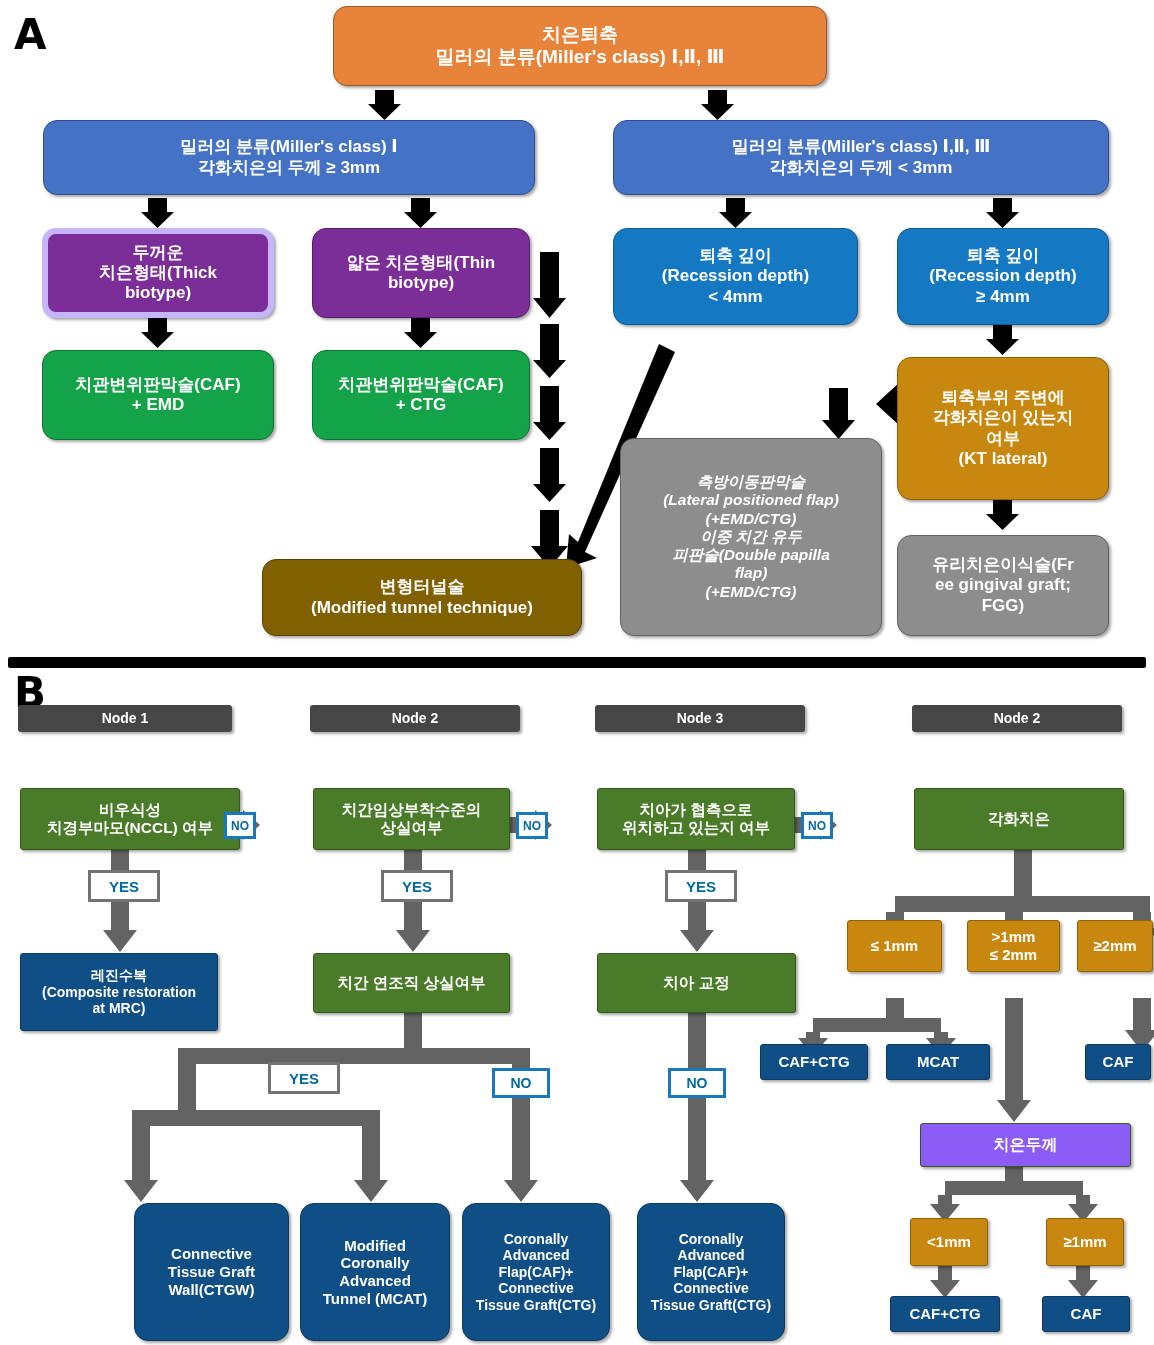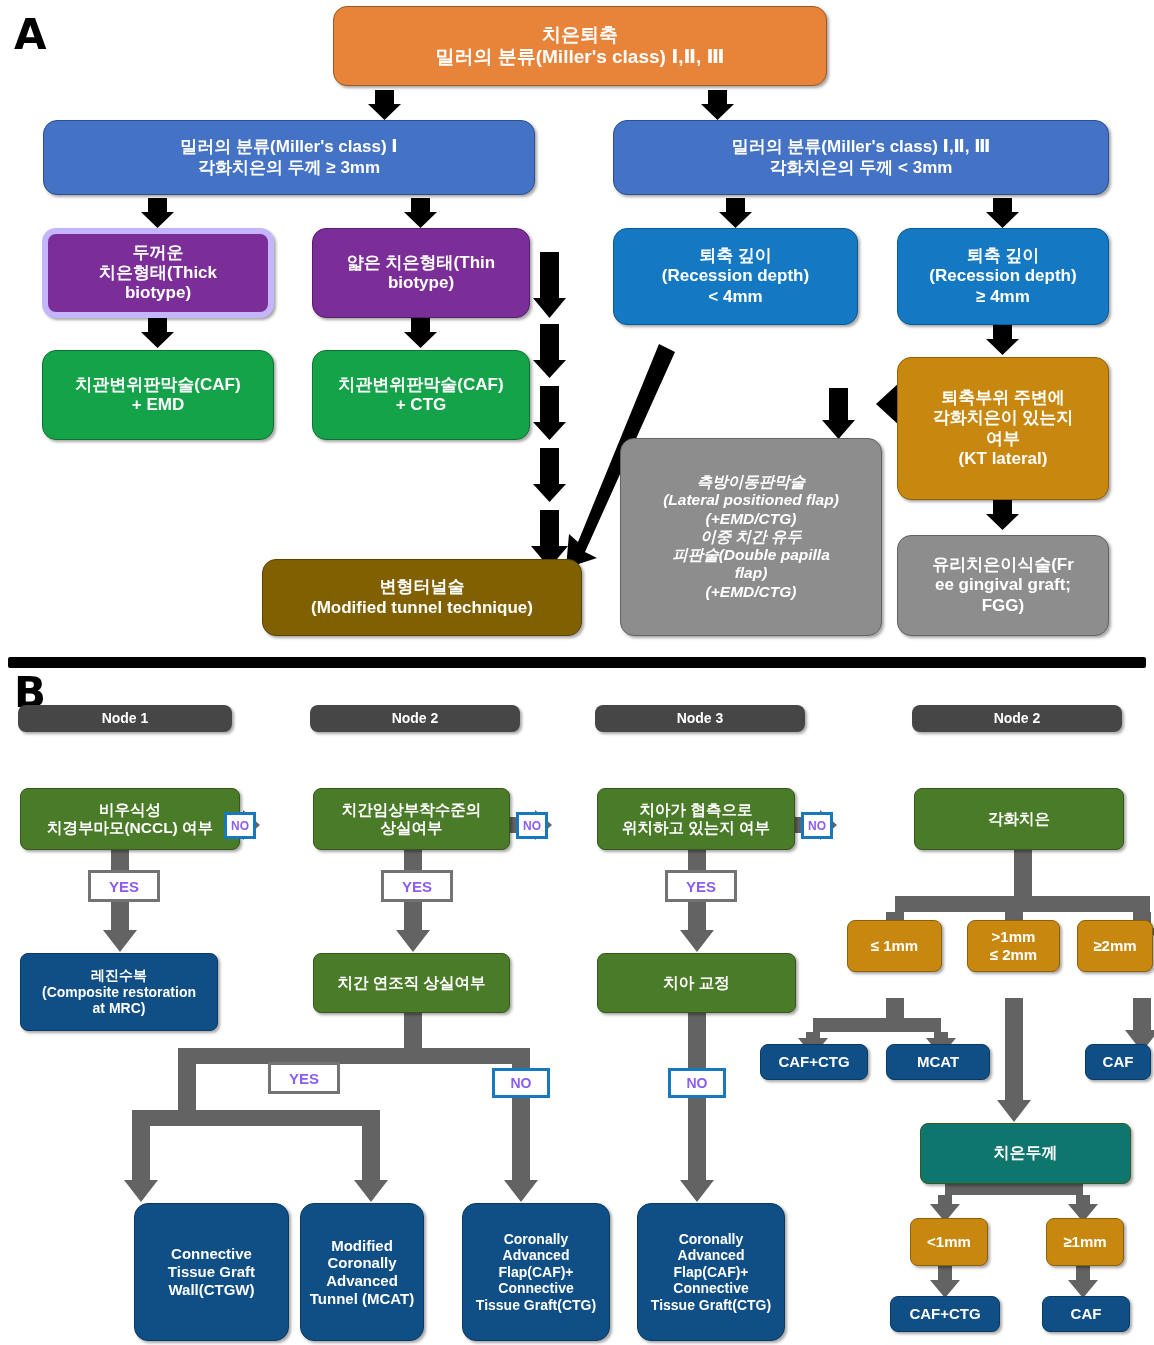--- a/index.html
+++ b/index.html
@@ -1,26 +1,26 @@
 <!DOCTYPE html>
 <html><head>
 <meta charset="utf-8">
 <style>
   html,body{margin:0;padding:0;background:#ffffff;}
   body{font-family:"Liberation Sans","DejaVu Sans",sans-serif;}
   #page{position:relative;width:1154px;height:1345px;background:#fff;overflow:hidden;}
   .node{position:absolute;box-sizing:border-box;display:flex;align-items:center;justify-content:center;
         text-align:center;color:#fff;font-weight:bold;line-height:1.18;padding:2px 8px;}
   .rnd14{border-radius:14px;}
-  .rnd7{border-radius:8px;}
+  .rnd7{border-radius:3px;}
   .shadow{box-shadow:2px 2px 3px rgba(0,0,0,.35);}
   .panelLabel{position:absolute;font-weight:bold;color:#000;font-family:"DejaVu Sans",sans-serif;}
   .hr{position:absolute;background:#000;}
   .lbl{position:absolute;box-sizing:border-box;background:#fff;display:flex;align-items:center;
-       justify-content:center;font-weight:bold;color:#8b5cf6;z-index:6;}
+       justify-content:center;font-weight:bold;color:#0369a1;z-index:6;}
   .lbl.yes{border:3px solid #737373;}
   .lbl.no{border:3px solid #1878be;}
   svg{position:absolute;left:0;top:0;overflow:visible;pointer-events:none;}
   .stxt{white-space:pre-line;}
 </style>
 </head>
 <body>
 
 <div id="page">
 
@@ -210,21 +210,21 @@
 at MRC)</div>
 
   <div class="node rnd7 shadow" style="left:313px;top:953px;width:197px;height:60px;background:#4A7B28;border:1px solid #35591c;font-size:15.5px;">치간 연조직 상실여부</div>
 
   <div class="lbl yes" style="left:268px;top:1062px;width:72px;height:32px;font-size:15px;">YES</div>
   <div class="lbl no" style="left:492px;top:1068px;width:58px;height:30px;font-size:14px;">NO</div>
 
   <div class="node rnd14 shadow stxt" style="left:134px;top:1203px;width:155px;height:138px;background:#104E86;border:1px solid #0a3a64;font-size:15px;">Connective
 Tissue Graft
 Wall(CTGW)</div>
-  <div class="node rnd14 shadow stxt" style="left:300px;top:1203px;width:124px;height:138px;background:#104E86;border:1px solid #0a3a64;font-size:15px;">Modified
+  <div class="node rnd14 shadow stxt" style="left:300px;top:1203px;width:150px;height:138px;background:#104E86;border:1px solid #0a3a64;font-size:15px;">Modified
 Coronally
 Advanced
 Tunnel (MCAT)</div>
   <div class="node rnd14 shadow stxt" style="left:462px;top:1203px;width:148px;height:138px;background:#104E86;border:1px solid #0a3a64;font-size:14px;">Coronally
 Advanced
 Flap(CAF)+
 Connective
 Tissue Graft(CTG)</div>
 
   <div class="node rnd7 shadow" style="left:597px;top:953px;width:199px;height:60px;background:#4A7B28;border:1px solid #35591c;font-size:15.5px;">치아 교정</div>
@@ -237,21 +237,21 @@
 
   <div class="node rnd7 shadow stxt" style="left:847px;top:920px;width:95px;height:52px;background:#C8880F;border:1px solid #8e6008;font-size:15px;">≤ 1mm</div>
   <div class="node rnd7 shadow stxt" style="left:967px;top:920px;width:93px;height:52px;background:#C8880F;border:1px solid #8e6008;font-size:15px;">&gt;1mm
 ≤ 2mm</div>
   <div class="node rnd7 shadow stxt" style="left:1077px;top:920px;width:76px;height:52px;background:#C8880F;border:1px solid #8e6008;font-size:15px;">≥2mm</div>
 
   <div class="node rnd7 shadow" style="left:760px;top:1044px;width:108px;height:36px;background:#104E86;border:1px solid #0a3a64;font-size:15px;">CAF+CTG</div>
   <div class="node rnd7 shadow" style="left:886px;top:1044px;width:104px;height:36px;background:#104E86;border:1px solid #0a3a64;font-size:15px;">MCAT</div>
   <div class="node rnd7 shadow" style="left:1085px;top:1044px;width:66px;height:36px;background:#104E86;border:1px solid #0a3a64;font-size:15px;">CAF</div>
 
-  <div class="node rnd7 shadow" style="left:920px;top:1123px;width:211px;height:61px;background:#0f766e;border:1px solid #35591c;font-size:16px;">치은두께</div>
+  <div class="node rnd7 shadow" style="left:920px;top:1123px;width:211px;height:44px;background:#8b5cf6;border:1px solid #35591c;font-size:16px;">치은두께</div>
 
   <div class="node rnd7 shadow" style="left:910px;top:1218px;width:78px;height:48px;background:#C8880F;border:1px solid #8e6008;font-size:15px;">&lt;1mm</div>
   <div class="node rnd7 shadow" style="left:1046px;top:1218px;width:78px;height:48px;background:#C8880F;border:1px solid #8e6008;font-size:15px;">≥1mm</div>
 
   <div class="node rnd7 shadow" style="left:890px;top:1296px;width:110px;height:36px;background:#104E86;border:1px solid #0a3a64;font-size:15px;">CAF+CTG</div>
   <div class="node rnd7 shadow" style="left:1042px;top:1296px;width:88px;height:36px;background:#104E86;border:1px solid #0a3a64;font-size:15px;">CAF</div>
 
 </div>
 
 </body></html>

